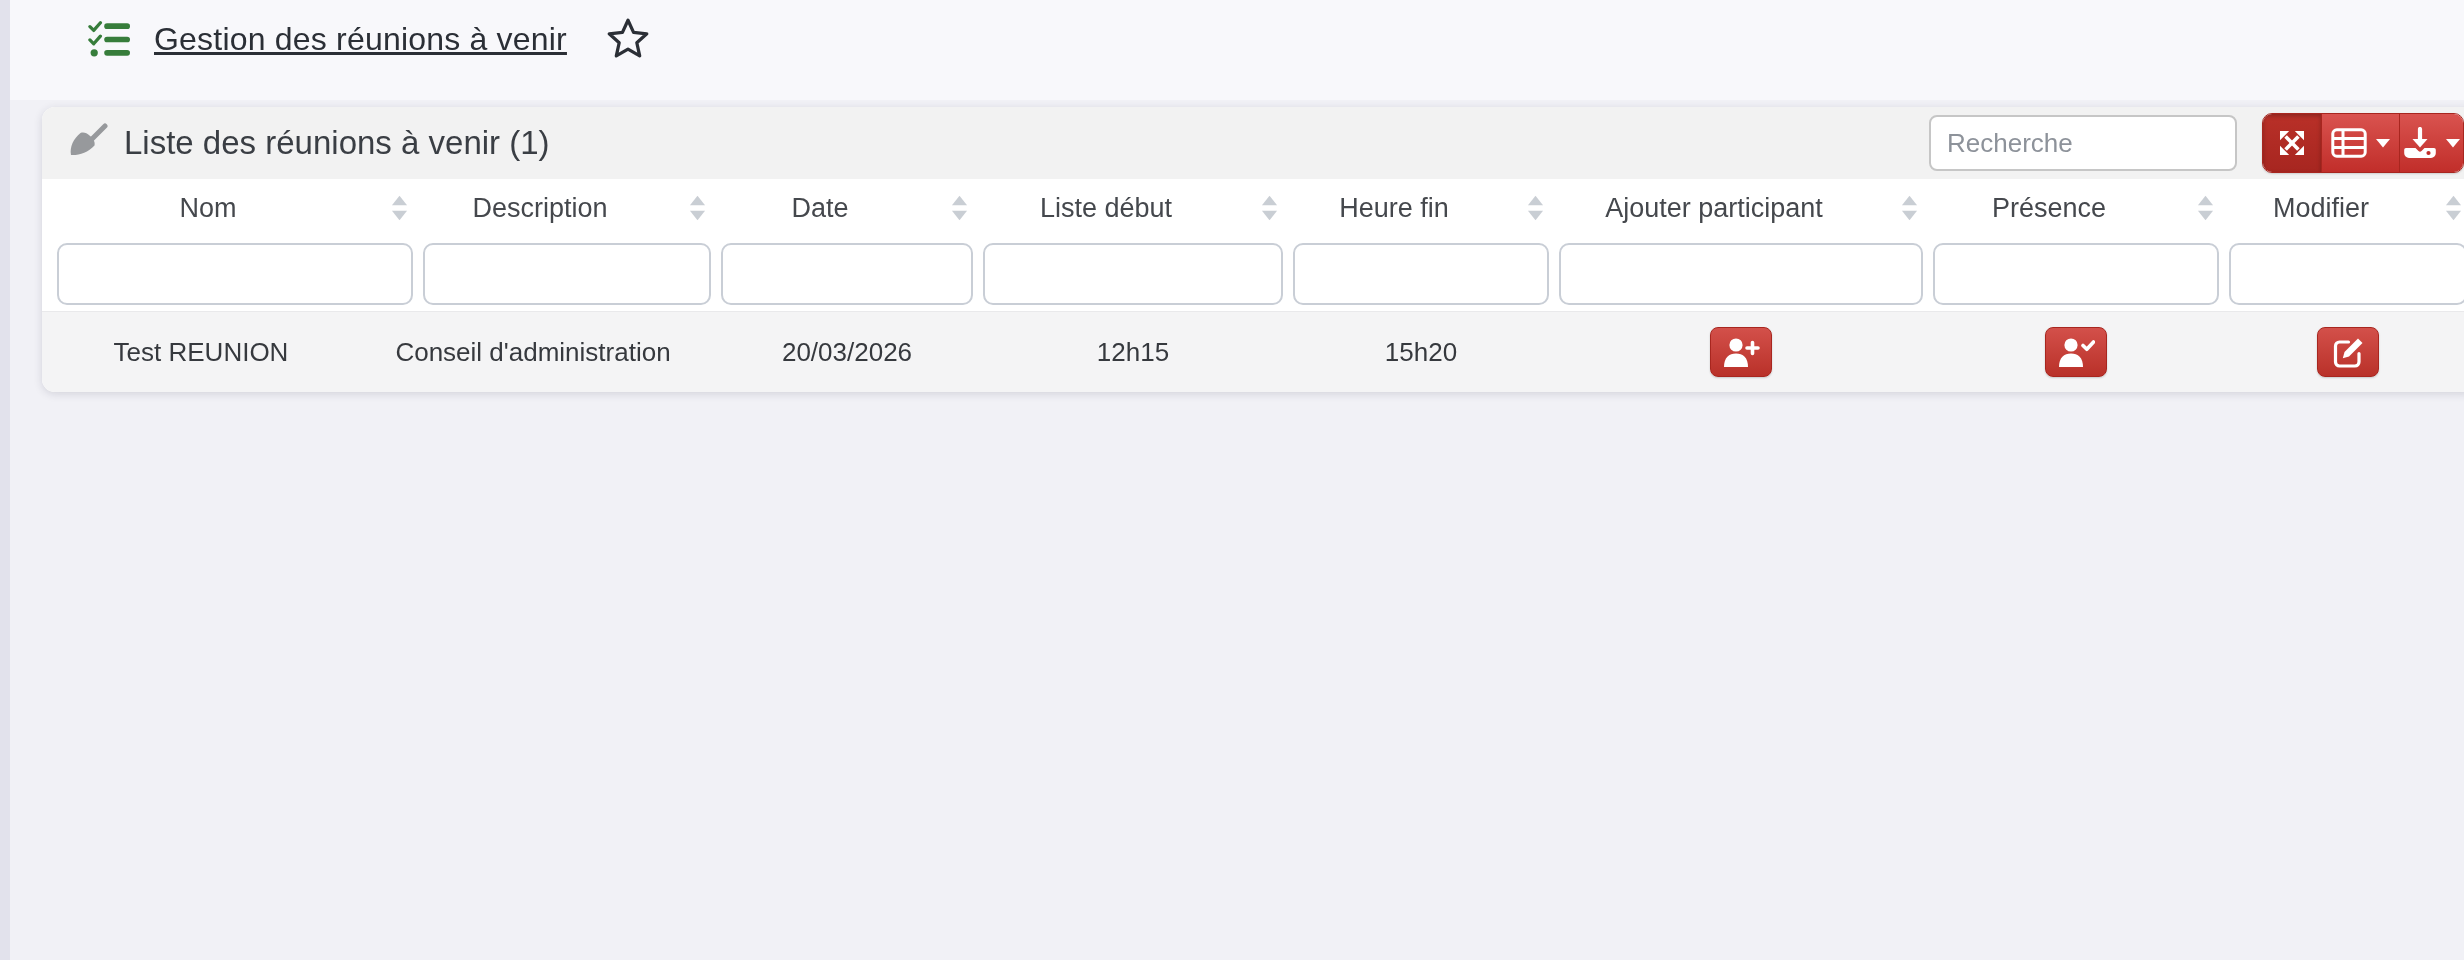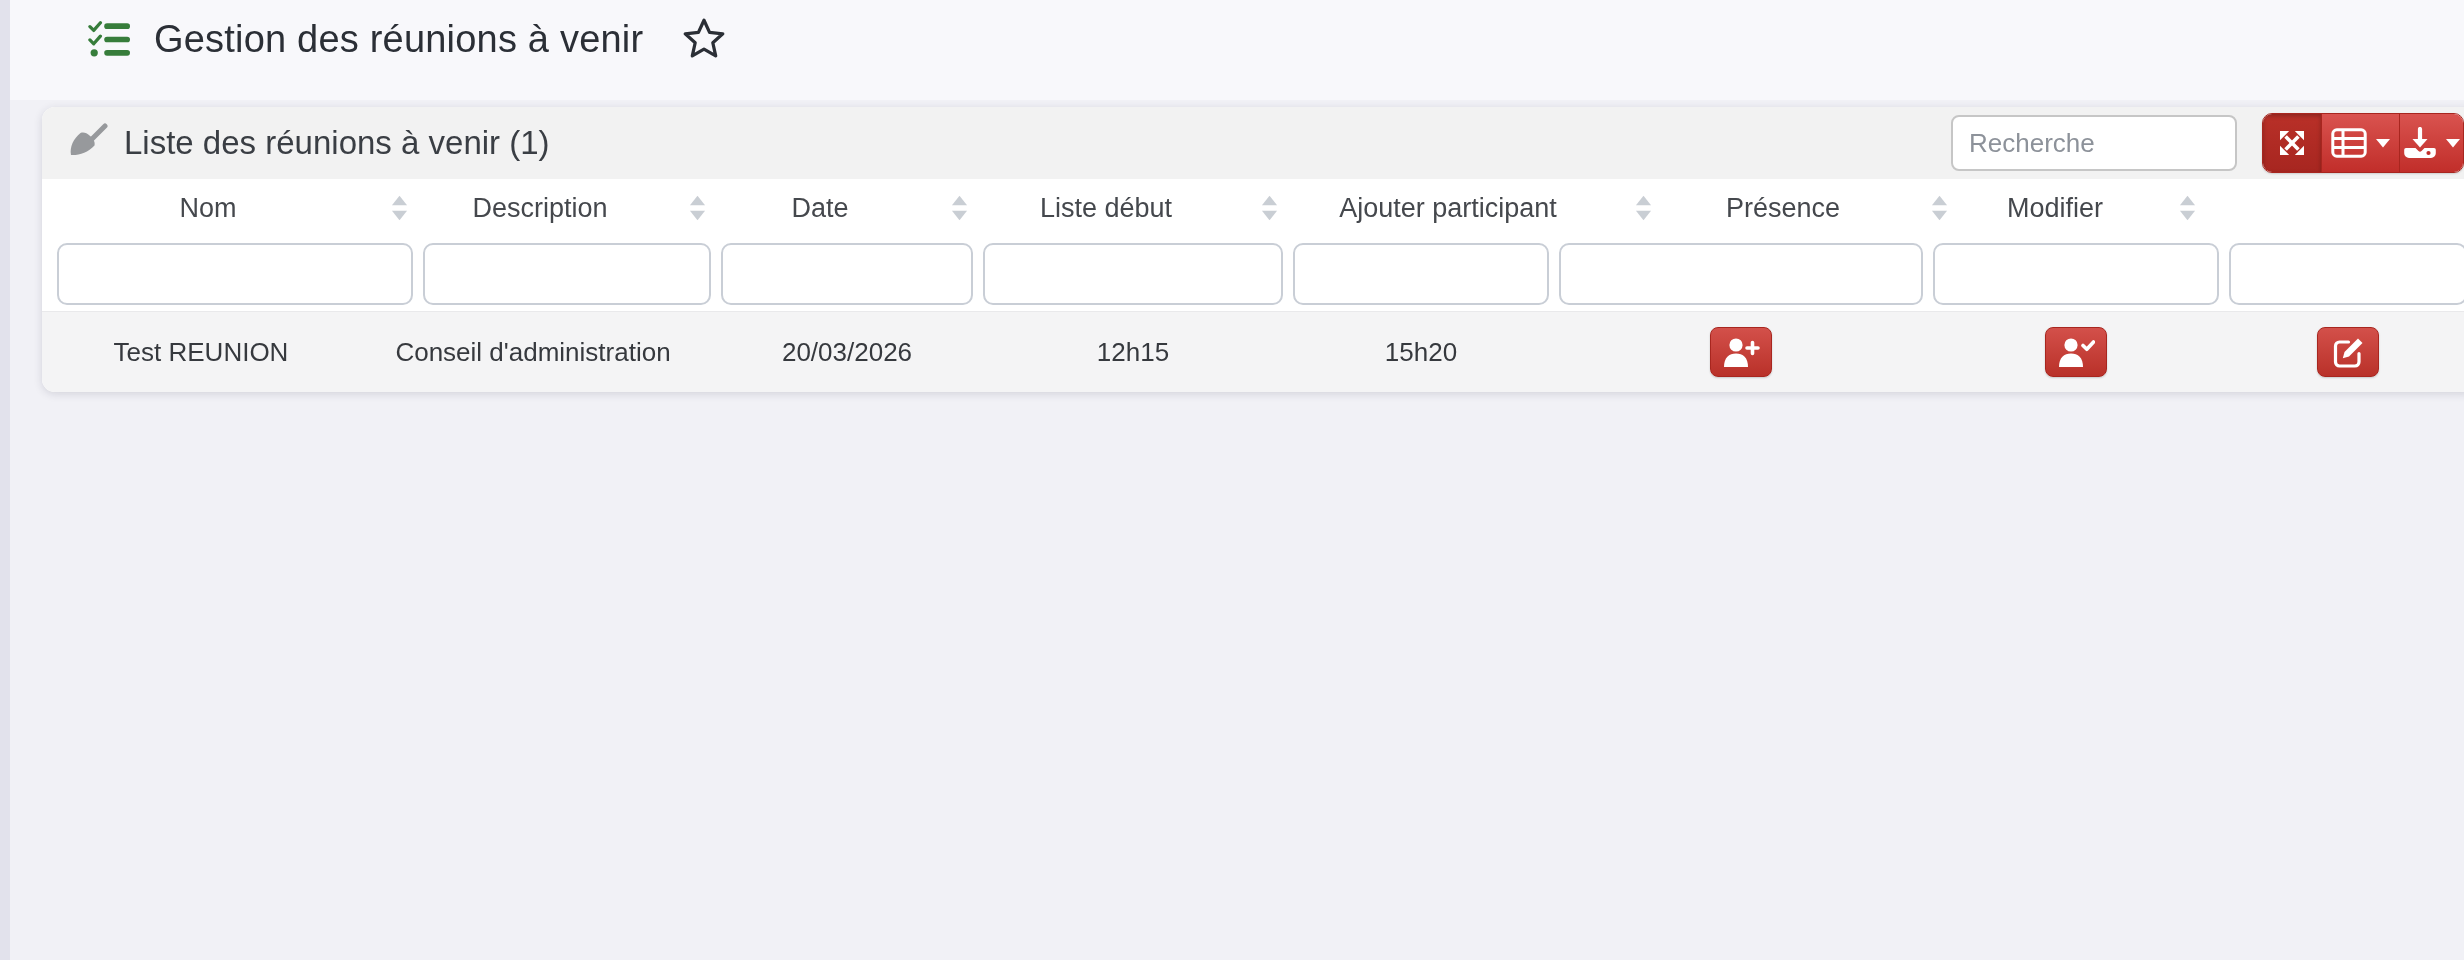--- a/index.html
+++ b/index.html
@@ -7,40 +7,40 @@
     width:2464px;height:960px;position:relative;overflow:hidden;
     background:#f1f1f6;
     font-family:"Liberation Sans","DejaVu Sans",sans-serif;
     -webkit-font-smoothing:antialiased;
   }
   .top-band{position:absolute;left:0;top:0;width:2464px;height:100px;background:#f8f8fb;}
   .left-strip{position:absolute;left:0;top:0;width:10px;height:960px;background:#e2e2ec;}
 
   
   .title-bar{position:absolute;left:88px;top:10px;height:58px;display:flex;align-items:center;gap:24px;}
-  .title-bar h1{margin:0;font-size:38px;font-weight:500;color:#2b2f36;letter-spacing:.2px;}
+  .title-bar h1{margin:0;font-size:32px;font-weight:500;color:#2b2f36;letter-spacing:.2px;text-decoration:underline;}
   .tasks-ico{width:42px;height:37px;display:block;}
   .star-ico{width:46px;height:46px;display:block;margin-left:14px;cursor:pointer;}
 
   
   .panel{
     position:absolute;left:10px;top:107px;width:2436px;height:285px;
     background:#ffffff;border-radius:13px;
     box-shadow:0 2px 8px rgba(40,40,70,.15);
     margin-left:32px;
   }
   .panel-header{
     height:72px;background:#f2f2f2;border-radius:13px 13px 0 0;
     display:flex;align-items:center;padding:0 14px 0 26px;box-sizing:border-box;
   }
   .panel-header .broom{width:40px;height:40px;margin-right:16px;flex:0 0 auto;}
   .panel-title{font-size:33px;color:#3a3e44;font-weight:400;}
   .spacer{flex:1;}
   .search-input{
-    width:286px;height:56px;box-sizing:border-box;margin-right:25px;
+    width:308px;height:56px;box-sizing:border-box;margin-right:25px;
     border:2px solid #c6c6c6;border-radius:8px;background:#fff;
     font-size:26px;color:#444;padding:0 16px;outline:none;
     font-family:"Liberation Sans","DejaVu Sans",sans-serif;
   }
   .search-input::placeholder{color:#8d929a;}
   .btn-group{
     display:flex;height:58px;border-radius:10px;overflow:hidden;
     border:1px solid #a8261f;box-shadow:0 1px 2px rgba(0,0,0,.15);
   }
   .rbtn{
@@ -174,20 +174,27 @@
           <polygon points="9,26 17,16 1,16" fill="#c9ced4"></polygon>
         </svg>
     </div>
     <div class="cell c3">
       <span class="th-label">Liste début</span>
       <svg class="sort" viewBox="0 0 18 26">
           <polygon points="9,0 17,10 1,10" fill="#c9ced4"></polygon>
           <polygon points="9,26 17,16 1,16" fill="#c9ced4"></polygon>
         </svg>
     </div>
+    <div class="cell c4">
+      <span class="th-label">Heure fin</span>
+      <svg class="sort" viewBox="0 0 18 26">
+          <polygon points="9,0 17,10 1,10" fill="#c9ced4"></polygon>
+          <polygon points="9,26 17,16 1,16" fill="#c9ced4"></polygon>
+        </svg>
+    </div>
     <div class="cell c5">
       <span class="th-label">Ajouter participant</span>
       <svg class="sort" viewBox="0 0 18 26">
           <polygon points="9,0 17,10 1,10" fill="#c9ced4"></polygon>
           <polygon points="9,26 17,16 1,16" fill="#c9ced4"></polygon>
         </svg>
     </div>
     <div class="cell c6">
       <span class="th-label">Présence</span>
       <svg class="sort" viewBox="0 0 18 26">

